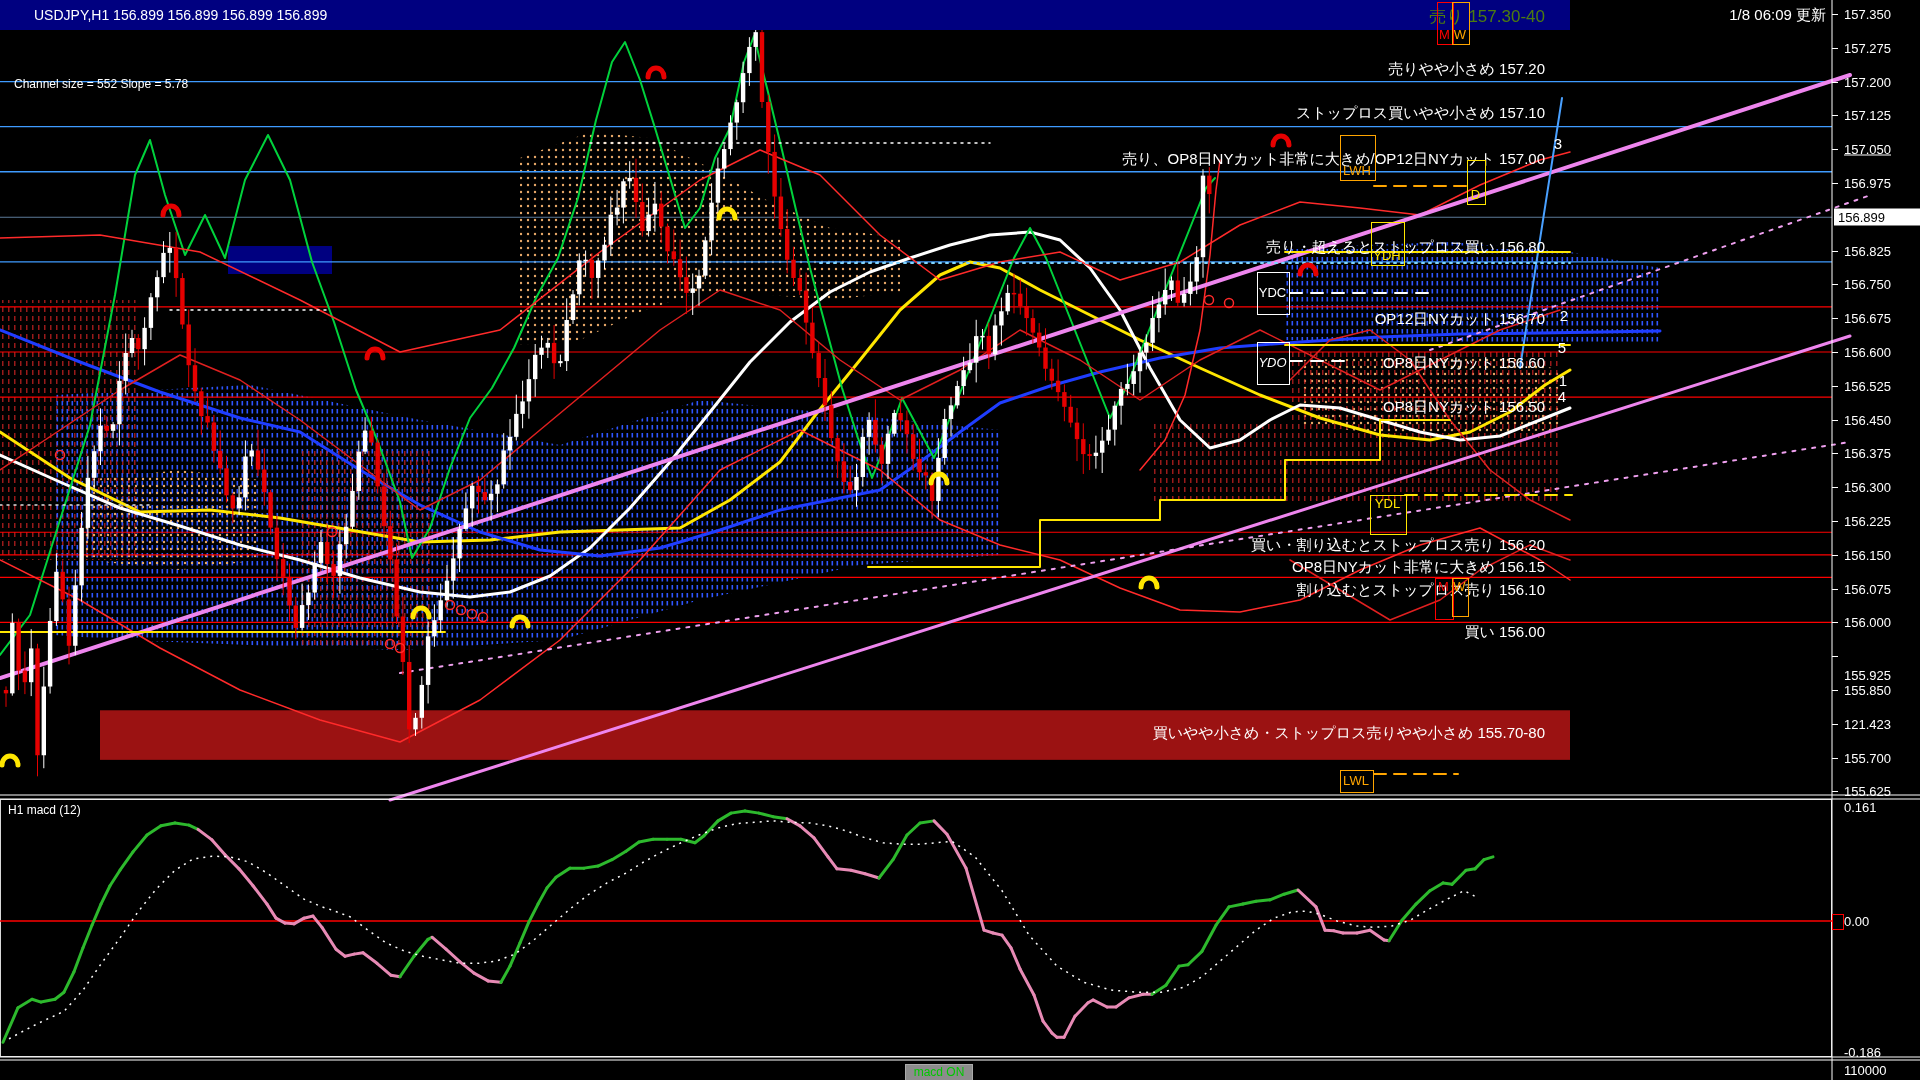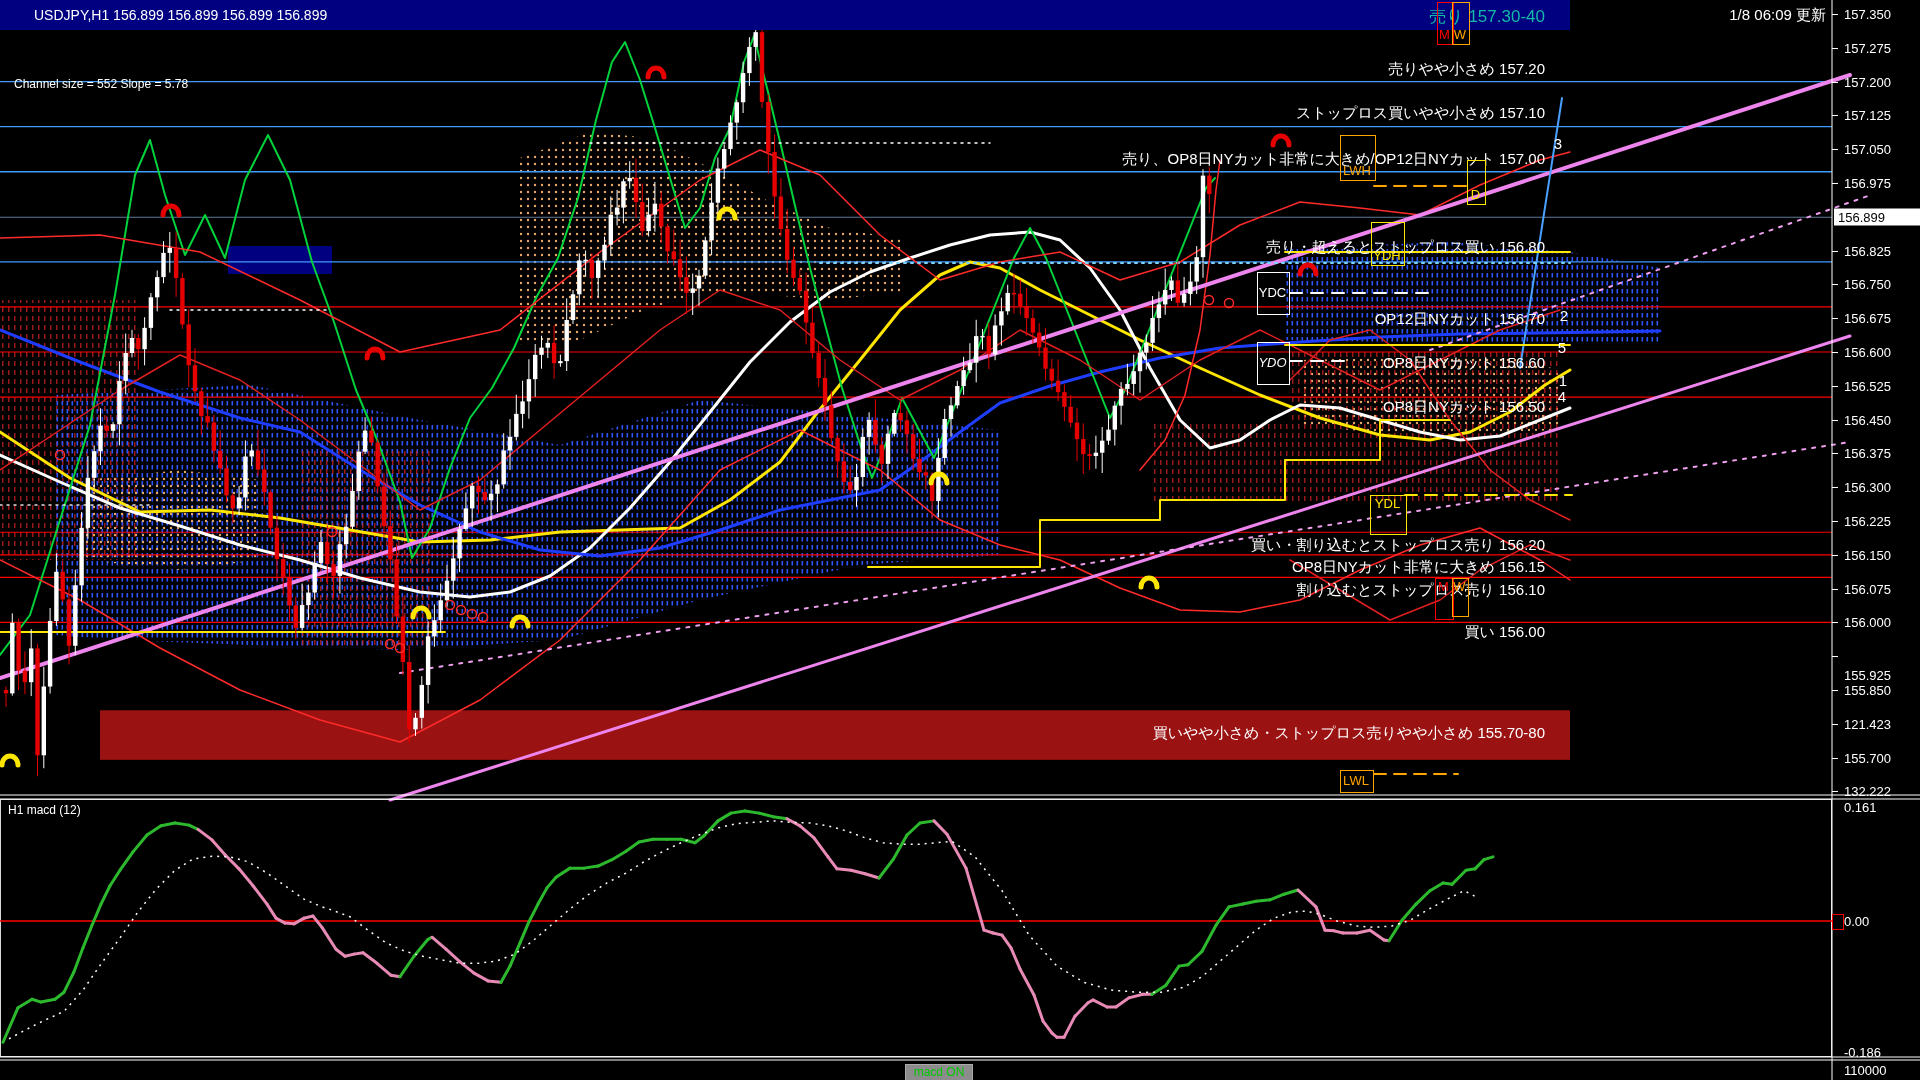--- a/index.html
+++ b/index.html
@@ -2,21 +2,21 @@
 <html><head>
 <meta charset="utf-8">
 <style>
   html,body{margin:0;padding:0;background:#000;}
   #stage{position:relative;width:1920px;height:1080px;background:#000;overflow:hidden;
          font-family:"Liberation Sans",sans-serif;color:#fff;}
   #chart-svg{position:absolute;left:0;top:0;}
   .abs{position:absolute;white-space:nowrap;}
   #title-bar{left:0;top:0;width:1570px;height:30px;background:#000080;}
   #symbol-info{left:34px;top:7px;font-size:14px;color:#fff;}
-  #sellzone-label{right:375px;top:5px;font-size:17px;color:#14b8a6;}
+  #sellzone-label{right:375px;top:5px;font-size:17px;color:#4d7c0f;}
   #updated-label{right:94px;top:6px;font-size:15px;color:#fff;}
   #channel-info{left:14px;top:77px;font-size:12px;color:#fff;}
   #big-title{left:68px;top:84px;font-size:50px;letter-spacing:2px;color:#fff;}
   .ann{position:absolute;right:375px;font-size:15px;color:#fff;transform:translateY(-50%);}
   .axis-label{position:absolute;left:1844px;font-size:13px;color:#fff;transform:translateY(-50%);}
   .tick{position:absolute;left:1832px;width:6px;height:1px;background:#fff;}
   #cur-price{position:absolute;left:1834px;width:82px;background:#fff;color:#000;
              font-size:13px;text-align:left;padding:1px 0 1px 4px;transform:translateY(-50%);}
   .boxlbl{position:absolute;font-size:13px;transform:translate(-50%,0);}
   .wavenum{position:absolute;font-size:15px;color:#fff;transform:translate(-50%,-50%);}
@@ -660,21 +660,21 @@
     </div>
   <div id="axis">
       <div class="axis-label" style="top: 14px;">157.350</div>
       <div class="tick" style="top: 14px;"></div>
       <div class="axis-label" style="top: 47.8002px;">157.275</div>
       <div class="tick" style="top: 47.8002px;"></div>
       <div class="axis-label" style="top: 81.6005px;">157.200</div>
       <div class="tick" style="top: 81.6005px;"></div>
       <div class="axis-label" style="top: 115.401px;">157.125</div>
       <div class="tick" style="top: 115.401px;"></div>
-      <div class="axis-label" style="top: 149.201px;">157.050</div>
+      <div class="axis-label" style="top: 149.201px; text-decoration: underline;">157.050</div>
       <div class="tick" style="top: 149.201px;"></div>
       <div class="axis-label" style="top: 183.001px;">156.975</div>
       <div class="tick" style="top: 183.001px;"></div>
       <div class="axis-label" style="top: 250.602px;">156.825</div>
       <div class="tick" style="top: 250.602px;"></div>
       <div class="axis-label" style="top: 284.402px;">156.750</div>
       <div class="tick" style="top: 284.402px;"></div>
       <div class="axis-label" style="top: 318.202px;">156.675</div>
       <div class="tick" style="top: 318.202px;"></div>
       <div class="axis-label" style="top: 352.002px;">156.600</div>
@@ -696,21 +696,21 @@
       <div class="axis-label" style="top: 622.404px;">156.000</div>
       <div class="tick" style="top: 622.404px;"></div>
       <div class="axis-label" style="top: 675px;">155.925</div>
       <div class="tick" style="top: 656.205px;"></div>
       <div class="axis-label" style="top: 690.005px;">155.850</div>
       <div class="tick" style="top: 690.005px;"></div>
       <div class="axis-label" style="top: 723.805px;">121.423</div>
       <div class="tick" style="top: 723.805px;"></div>
       <div class="axis-label" style="top: 757.606px;">155.700</div>
       <div class="tick" style="top: 757.606px;"></div>
-      <div class="axis-label" style="top: 791.406px;">132.222</div>
+      <div class="axis-label" style="top: 791.406px;">155.625</div>
       <div class="tick" style="top: 791.406px;"></div>
       <div id="cur-price" style="top: 217.252px;">156.899</div>
       <div class="axis-label" style="top: 807.495px;">0.161</div>
       <div class="axis-label" style="top: 921px;">0.00</div>
       <div class="axis-label" style="top: 1052.13px;">-0.186</div>
       <div class="axis-label" style="top: 1070px;">110000</div>
       <div id="macd-zero-box" style="top: 914px;"></div>
     </div>
   <div id="boxes">
       <div class="abs" style="left: 1437px; top: 2px; width: 15px; height: 41px; border: 1px solid rgb(255, 0, 0);"></div>

